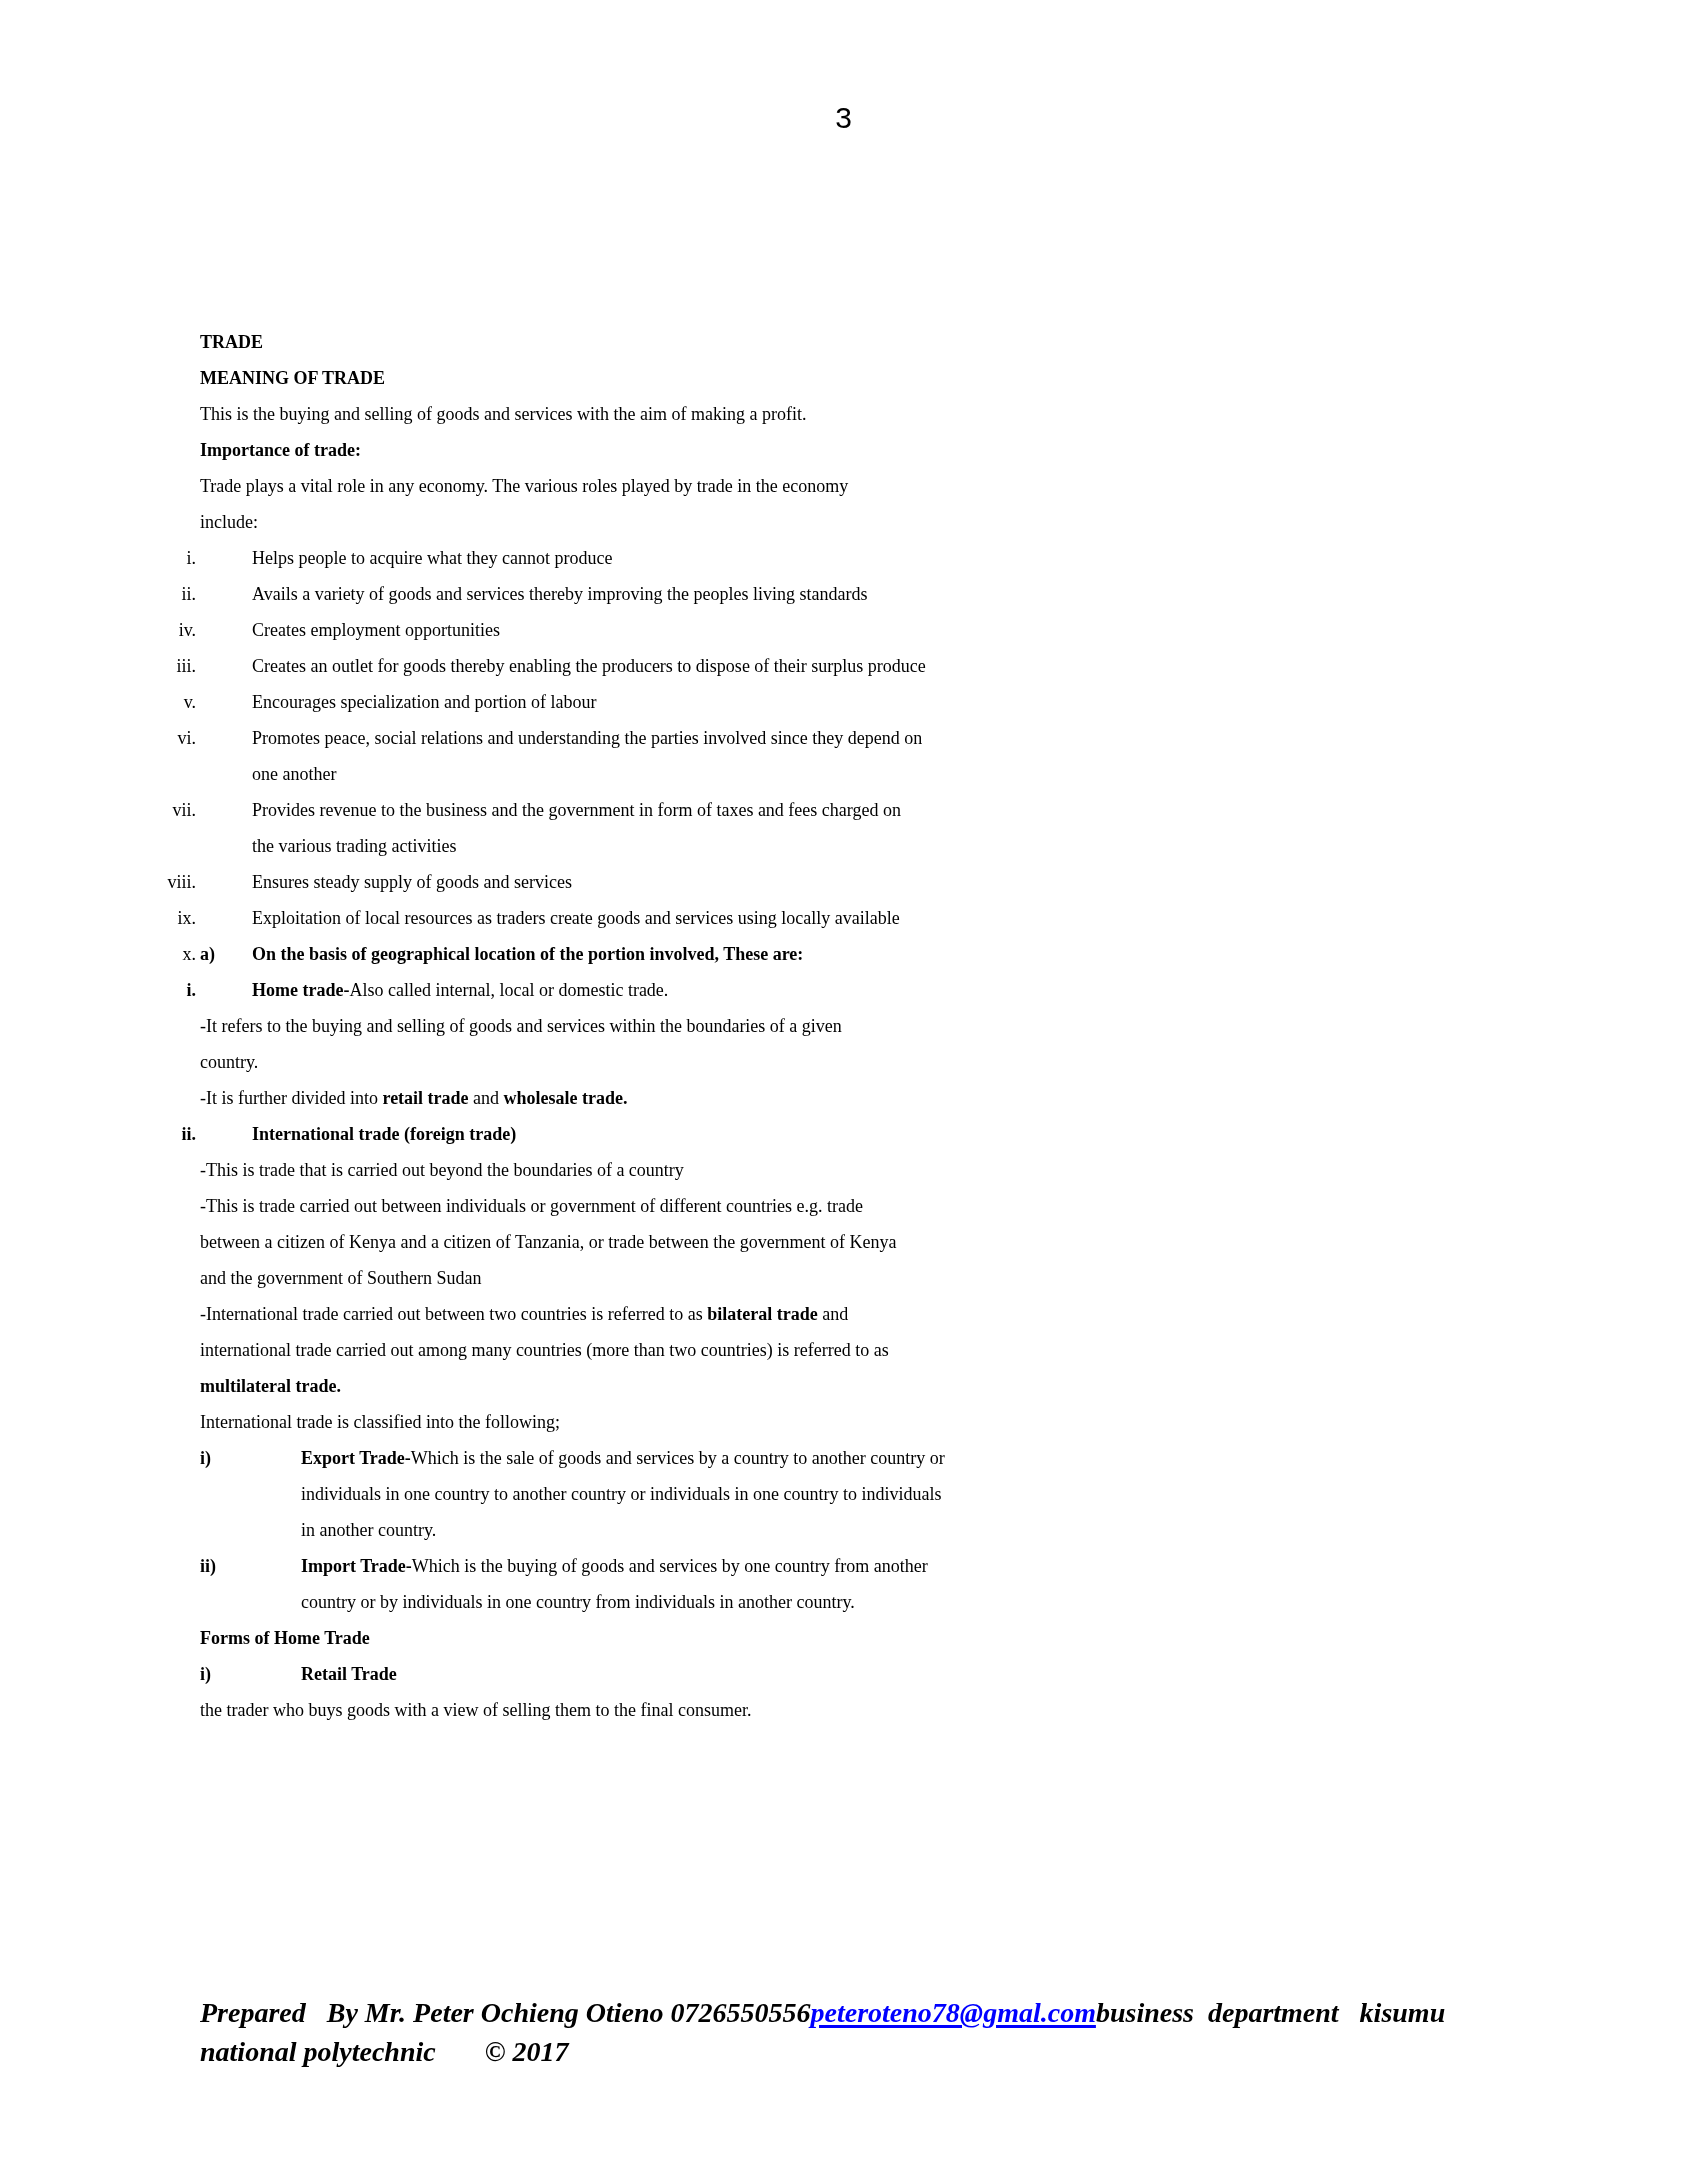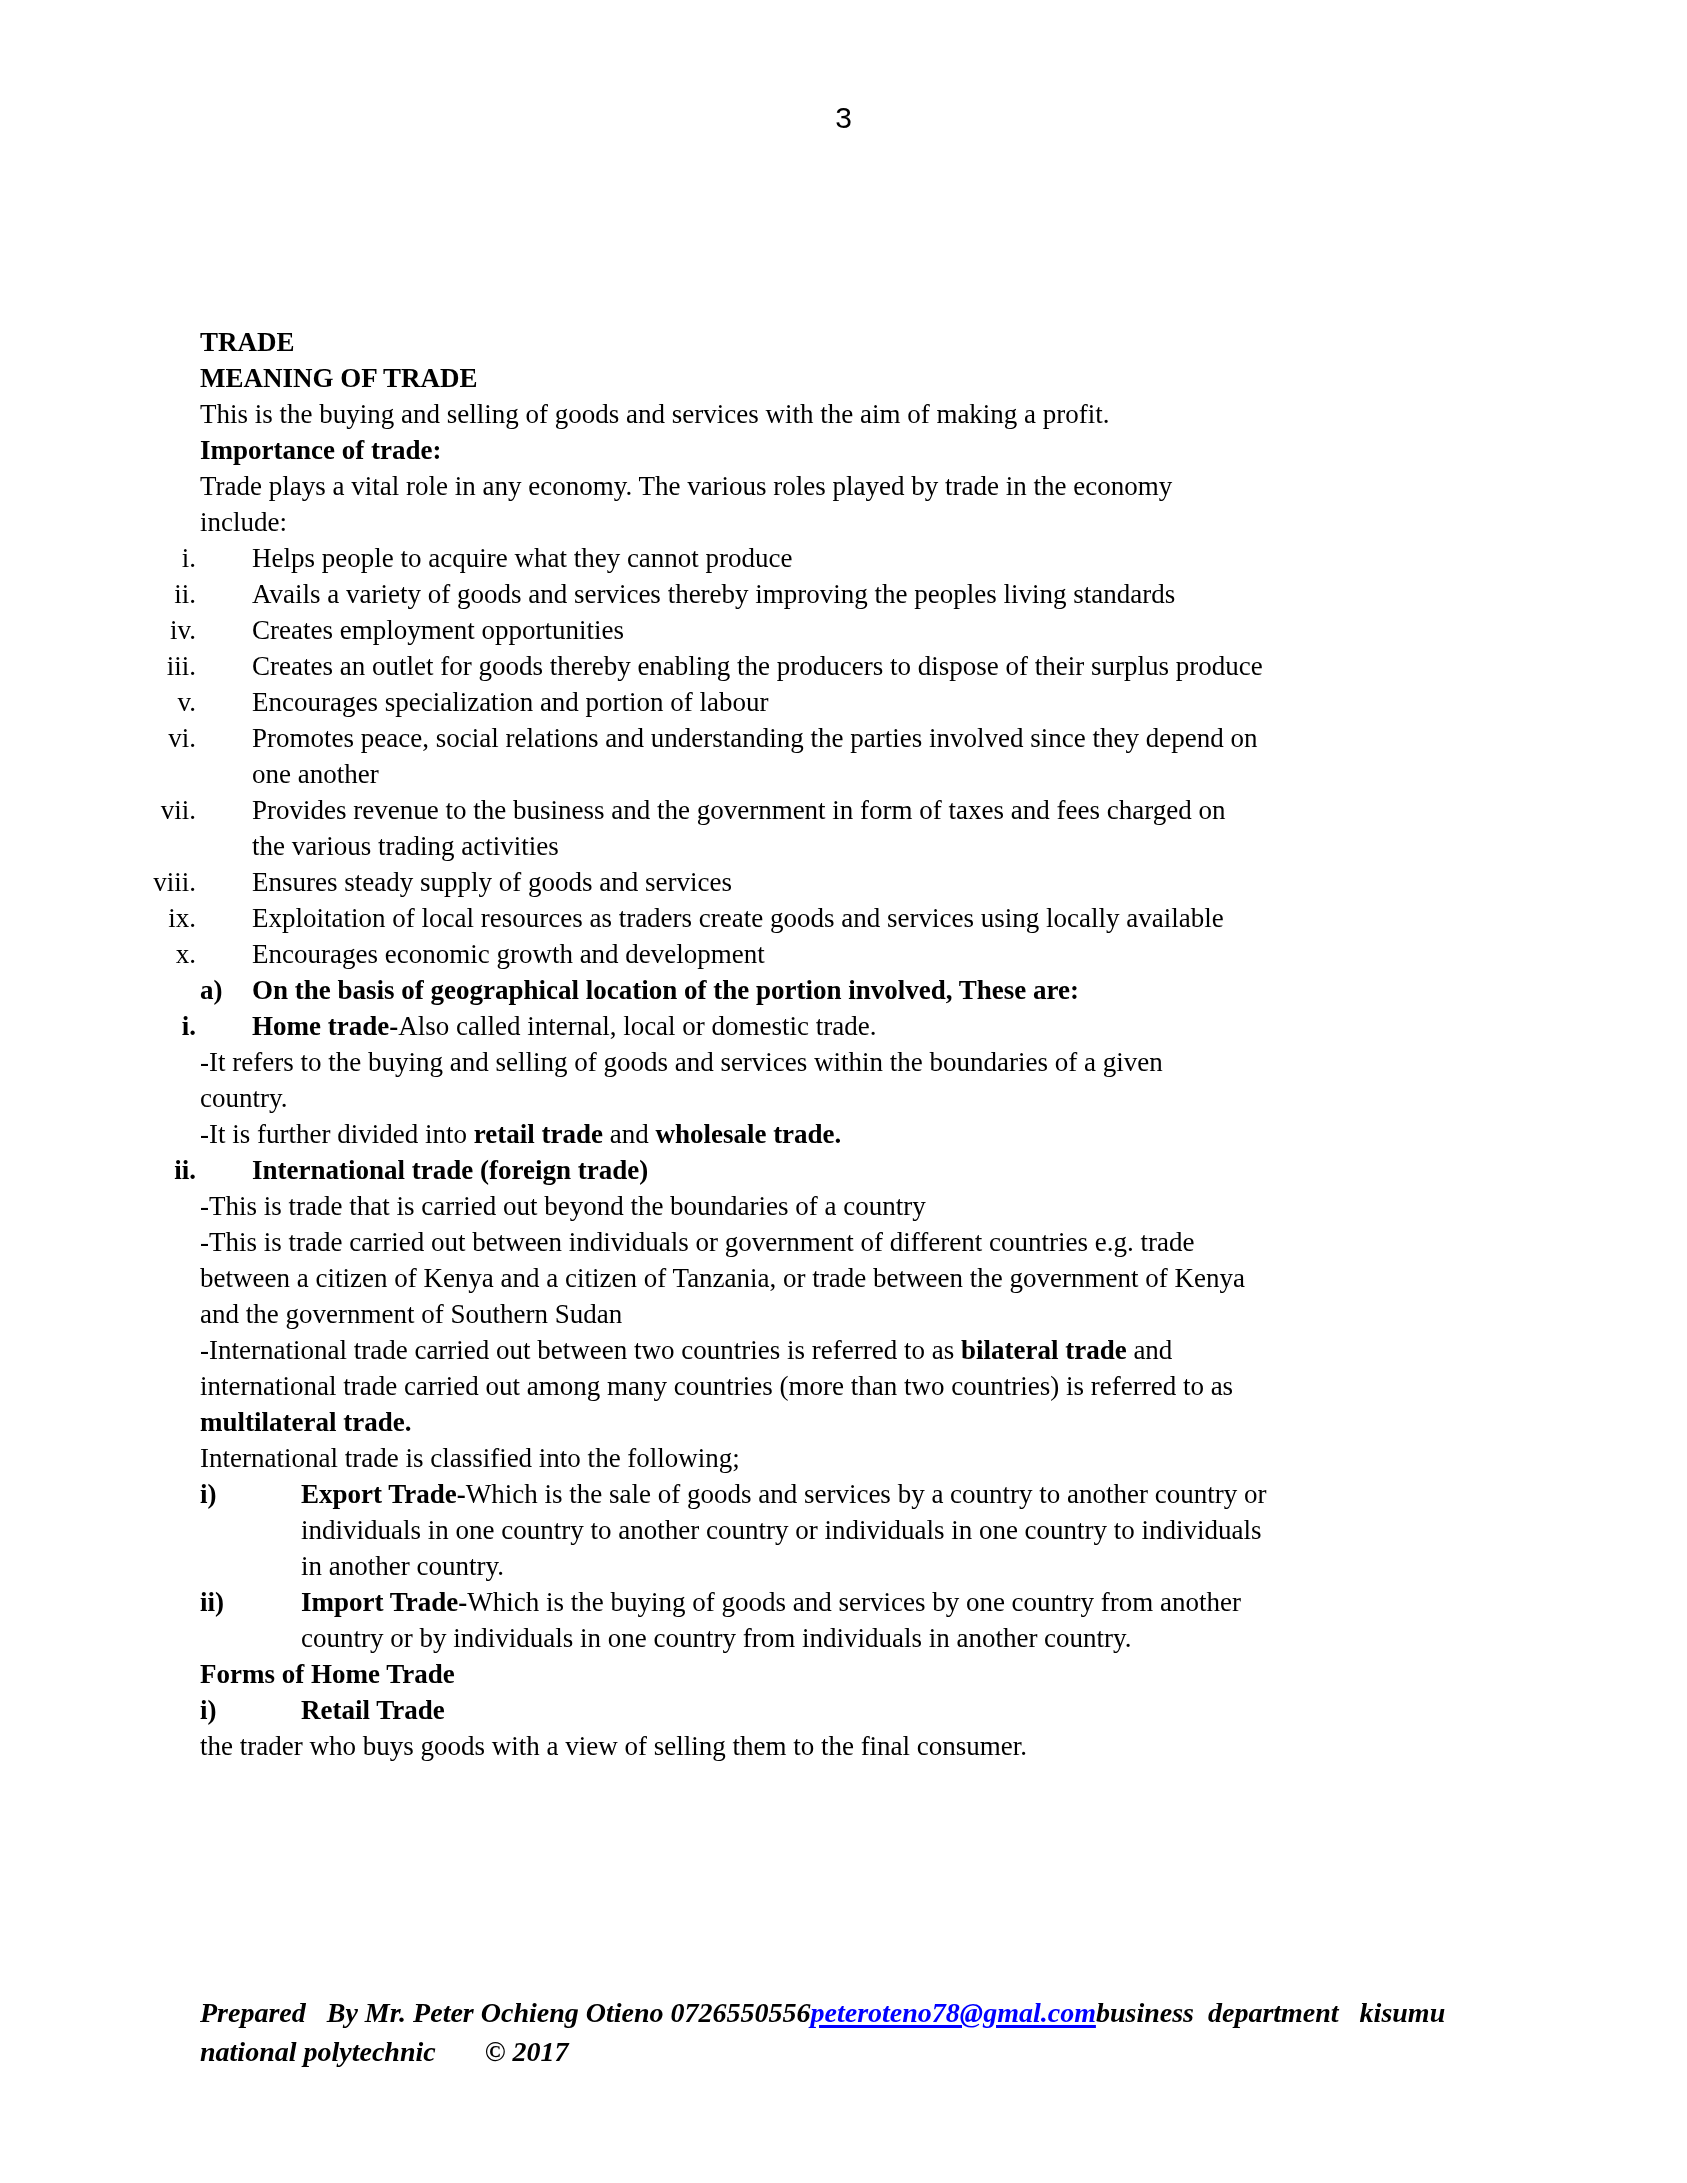--- a/index.html
+++ b/index.html
@@ -27,21 +27,21 @@
     line-height: 37px;
   }
   .content {
     position: absolute;
     left: 200px;
     top: 324px;
     width: 1290px;
   }
   .line {
     position: relative;
-    font-size: 27px;
+    font-size: 18px;
     line-height: 36px;
     white-space: pre;
   }
   .indent-body  { padding-left: 0; }
   .indent-list  { padding-left: 52px; }
   .indent-plist { padding-left: 101px; }
   .marker-roman {
     position: absolute;
     left: -73px;
     width: 69px;
@@ -90,21 +90,21 @@
       <div class="line indent-list"><span class="marker marker-roman">ii.</span><span class="run">Avails a variety of goods and services thereby improving the peoples living standards</span></div>
       <div class="line indent-list"><span class="marker marker-roman">iv.</span><span class="run">Creates employment opportunities</span></div>
       <div class="line indent-list"><span class="marker marker-roman">iii.</span><span class="run">Creates an outlet for goods thereby enabling the producers to dispose of their surplus produce</span></div>
       <div class="line indent-list"><span class="marker marker-roman">v.</span><span class="run">Encourages specialization and portion of labour</span></div>
       <div class="line indent-list"><span class="marker marker-roman">vi.</span><span class="run">Promotes peace, social relations and understanding the parties involved since they depend on</span></div>
       <div class="line indent-list"><span class="run">one another</span></div>
       <div class="line indent-list"><span class="marker marker-roman">vii.</span><span class="run">Provides revenue to the business and the government in form of taxes and fees charged on</span></div>
       <div class="line indent-list"><span class="run">the various trading activities</span></div>
       <div class="line indent-list"><span class="marker marker-roman">viii.</span><span class="run">Ensures steady supply of goods and services</span></div>
       <div class="line indent-list"><span class="marker marker-roman">ix.</span><span class="run">Exploitation of local resources as traders create goods and services using locally available</span></div>
-      <div class="line indent-list"><span class="marker marker-roman">x.</span><span class="run">Encourages economic growth and development</span></div>
+      <div class="line indent-list"><span class="marker marker-roman">x.</span></div>
       <div class="line indent-list"><span class="marker marker-left bold">a)</span><span class="run bold">On the basis of geographical location of the portion involved, These are:</span></div>
       <div class="line indent-list"><span class="marker marker-roman bold">i.</span><span class="run bold">Home trade-</span><span class="run">Also called internal, local or domestic trade.</span></div>
       <div class="line indent-body"><span class="run">-It refers to the buying and selling of goods and services within the boundaries of a given</span></div>
       <div class="line indent-body"><span class="run">country.</span></div>
       <div class="line indent-body"><span class="run">-It is further divided into </span><span class="run bold">retail trade</span><span class="run"> and </span><span class="run bold">wholesale trade.</span></div>
       <div class="line indent-list"><span class="marker marker-roman bold">ii.</span><span class="run bold">International trade (foreign trade)</span></div>
       <div class="line indent-body"><span class="run">-This is trade that is carried out beyond the boundaries of a country</span></div>
       <div class="line indent-body"><span class="run">-This is trade carried out between individuals or government of different countries e.g. trade</span></div>
       <div class="line indent-body"><span class="run">between a citizen of Kenya and a citizen of Tanzania, or trade between the government of Kenya</span></div>
       <div class="line indent-body"><span class="run">and the government of Southern Sudan</span></div>

